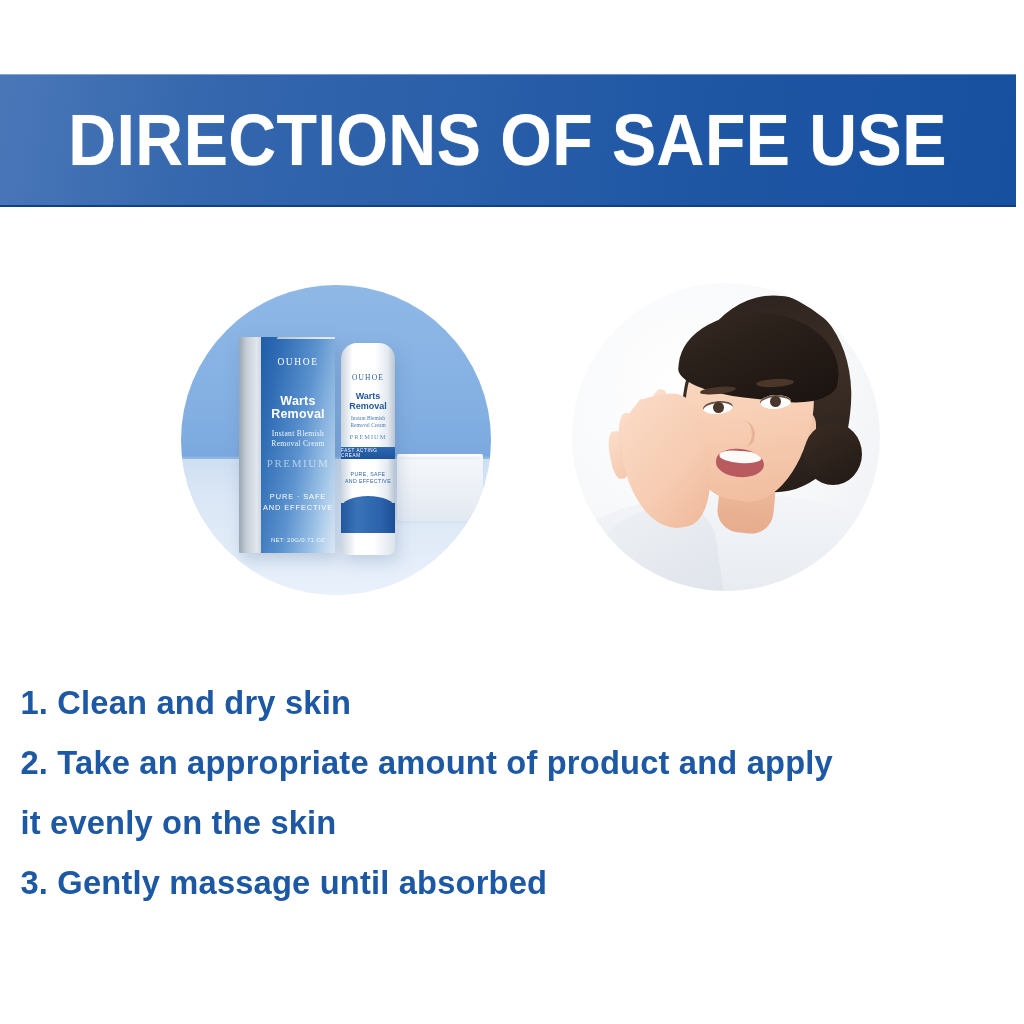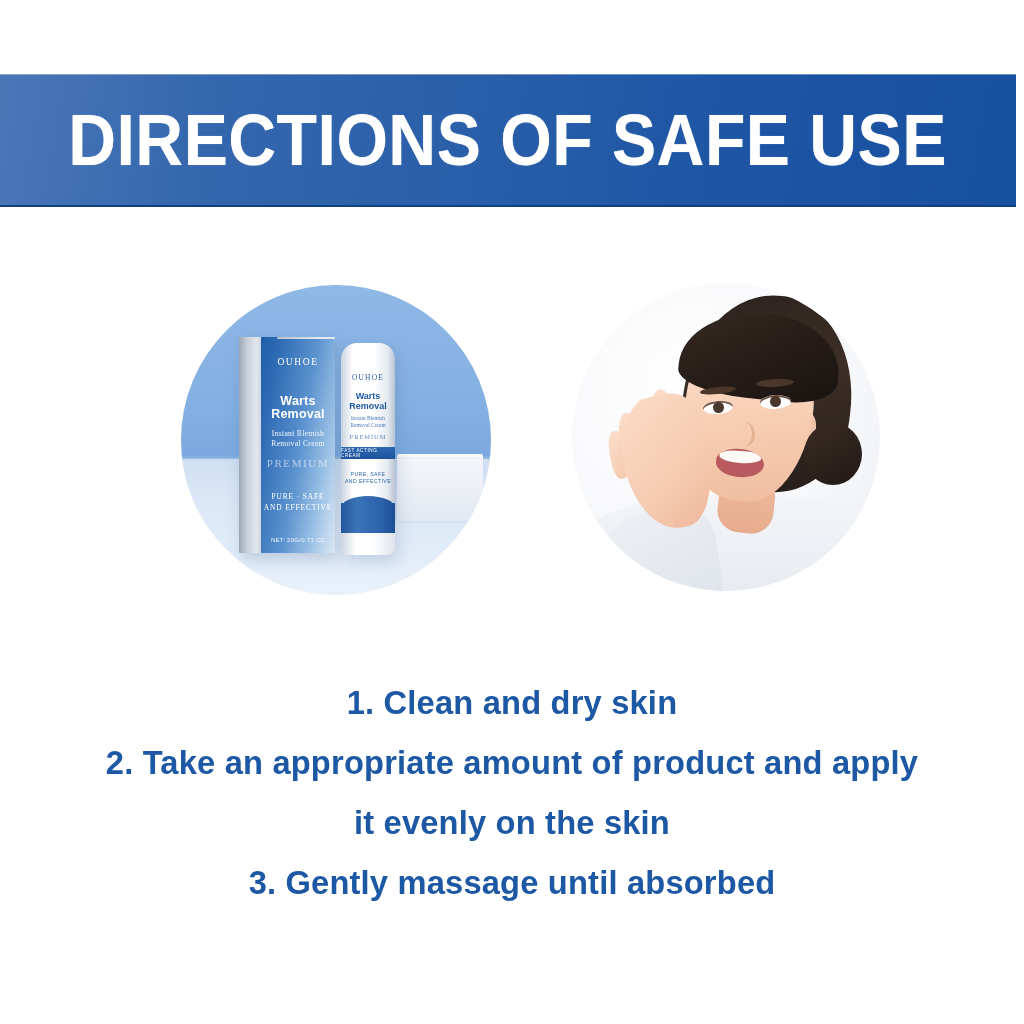--- a/index.html
+++ b/index.html
@@ -169,21 +169,20 @@
     color: rgba(255,255,255,0.55);
   }
   .box-claim {
     position: absolute;
     top: 155px; left: 0; right: 0;
     text-align: center;
     font-size: 7.4px;
     line-height: 10.5px;
     letter-spacing: 0.9px;
     color: #ffffff;
-    font-family: Liberation Serif, serif;
   }
   .box-net {
     position: absolute;
     bottom: 10px; left: 0; right: 0;
     text-align: center;
     font-size: 6px;
     letter-spacing: 0.3px;
     color: #f2f6fb;
   }
 
@@ -449,21 +448,21 @@
     border-radius: 28% 28% 40% 40%;
     transform: rotate(6deg);
   }
 
   
   .instructions {
     position: absolute;
     left: 0;
     top: 672px;
     width: 1024px;
-    text-align: center;
+    text-align: left;
   }
   .step-line {
     color: #1d58a4;
     font-family: "Liberation Sans Narrow", "Liberation Sans", sans-serif;
     font-weight: bold;
     font-size: 34px;
     line-height: 60px;
     letter-spacing: 0.2px;
     transform: scaleX(0.96);
     white-space: nowrap;

